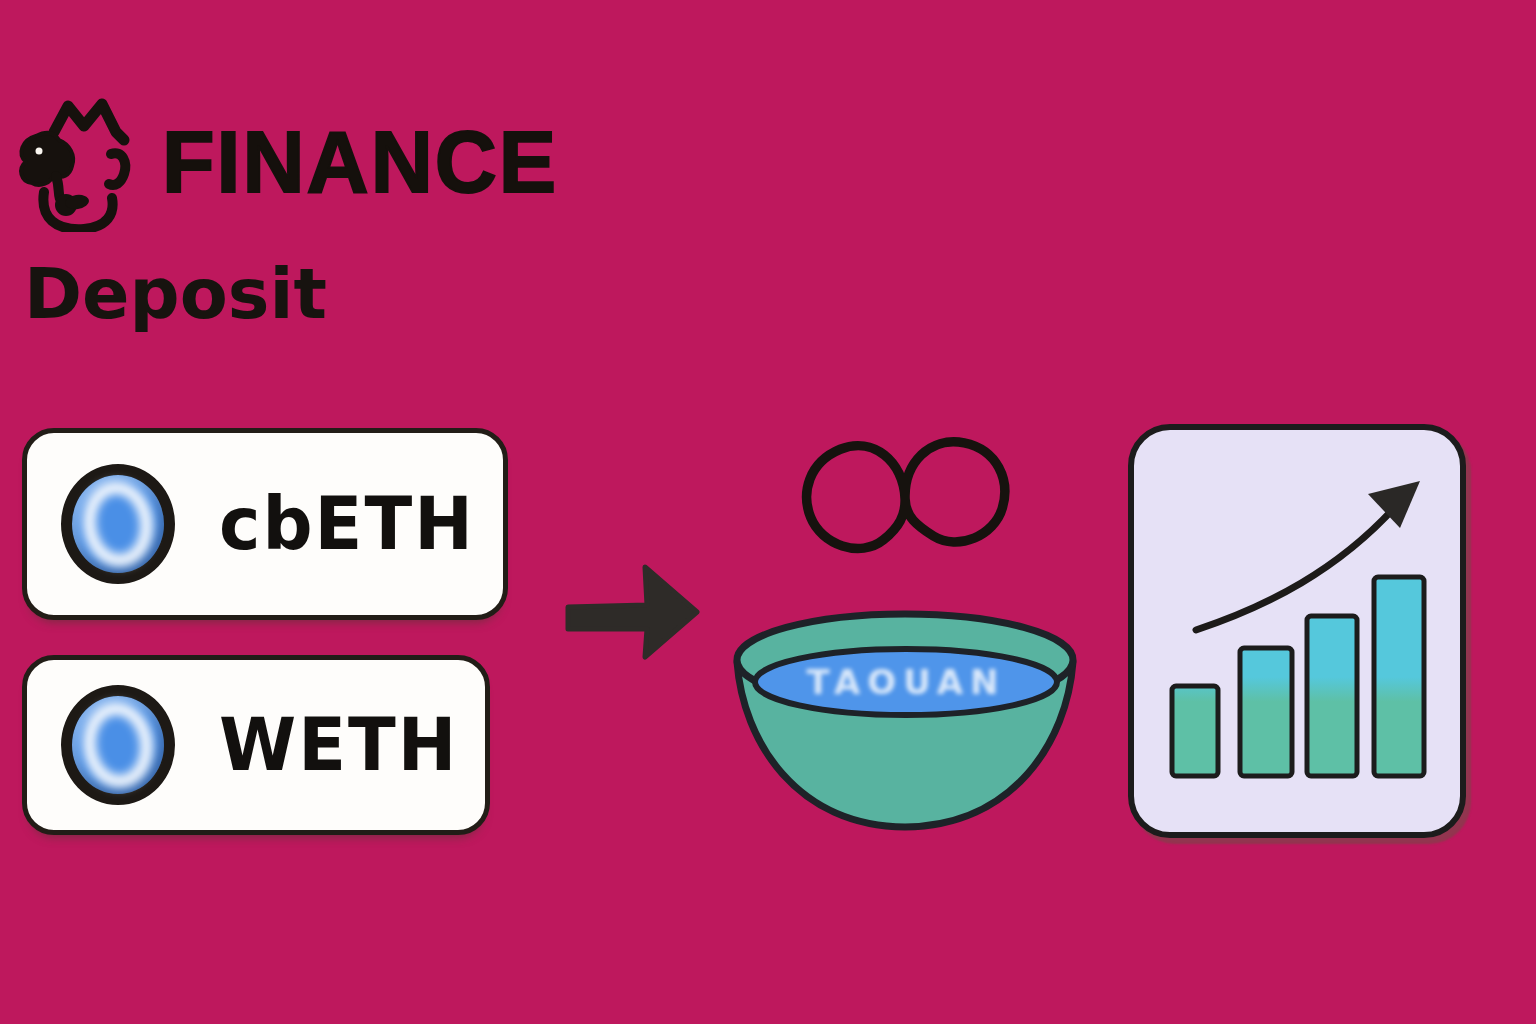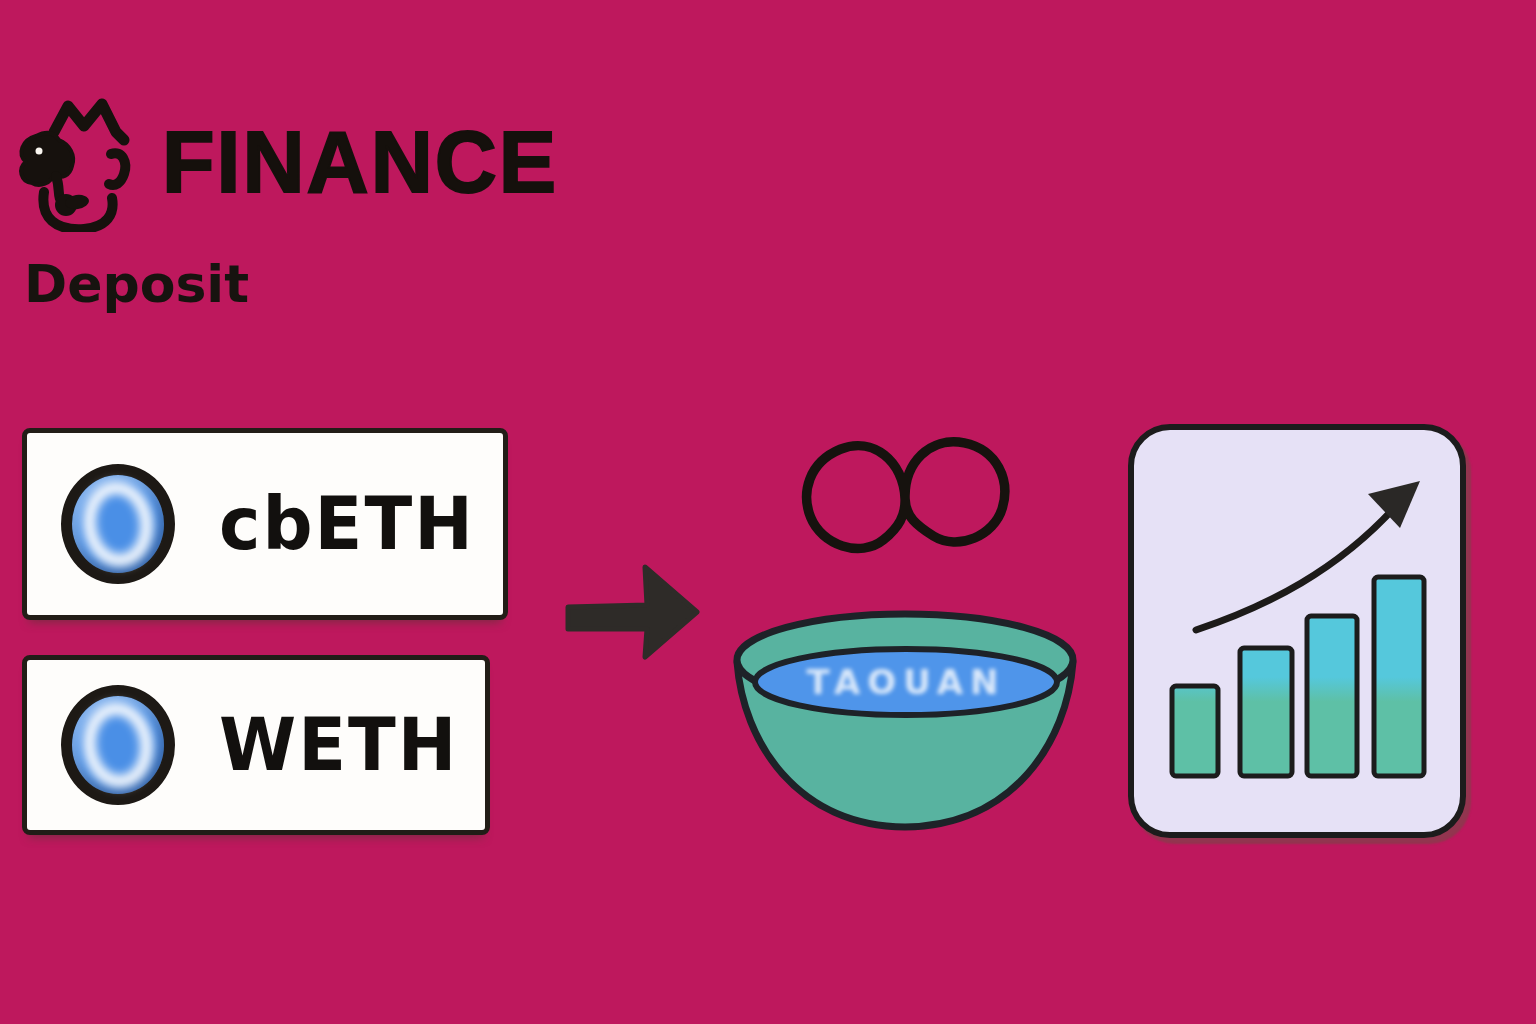--- a/index.html
+++ b/index.html
@@ -12,27 +12,27 @@
 
   
   .brand-logo{left:14px;top:92px;width:135px;height:140px;}
   .brand-name{
     left:162px;top:118px;font-family:"Liberation Sans",sans-serif;
     font-weight:bold;font-size:86px;line-height:1;letter-spacing:2px;
     color:#15100c;-webkit-text-stroke:2px #15100c;transform:scaleY(1.02);
   }
   .page-title{
     left:24px;top:256px;font-family:"DejaVu Sans",sans-serif;
-    font-weight:bold;font-size:52px;line-height:1.1;color:#17130f;
+    font-weight:bold;font-size:70px;line-height:1.1;color:#17130f;
   }
 
   
   .token-box{
     box-sizing:border-box;background:#fefdfb;border:5px solid #221d17;
-    border-radius:8px;display:flex;align-items:center;gap:44px;
+    border-radius:32px;display:flex;align-items:center;gap:44px;
     padding-left:34px;box-shadow:0 9px 10px -7px rgba(70,58,44,.55);
   }
   .token-box-1{left:22px;top:428px;width:486px;height:192px;}
   .token-box-2{left:22px;top:655px;width:468px;height:180px;align-items:center;}
   .coin{
     box-sizing:border-box;width:114px;height:120px;border-radius:50%;
     border:11px solid #1d1915;background:#4a8fe6;
     box-shadow:inset -5px -8px 12px rgba(0,0,30,.28), inset 5px 7px 10px rgba(255,255,255,.30);
     display:flex;align-items:center;justify-content:center;flex:0 0 auto;
   }

